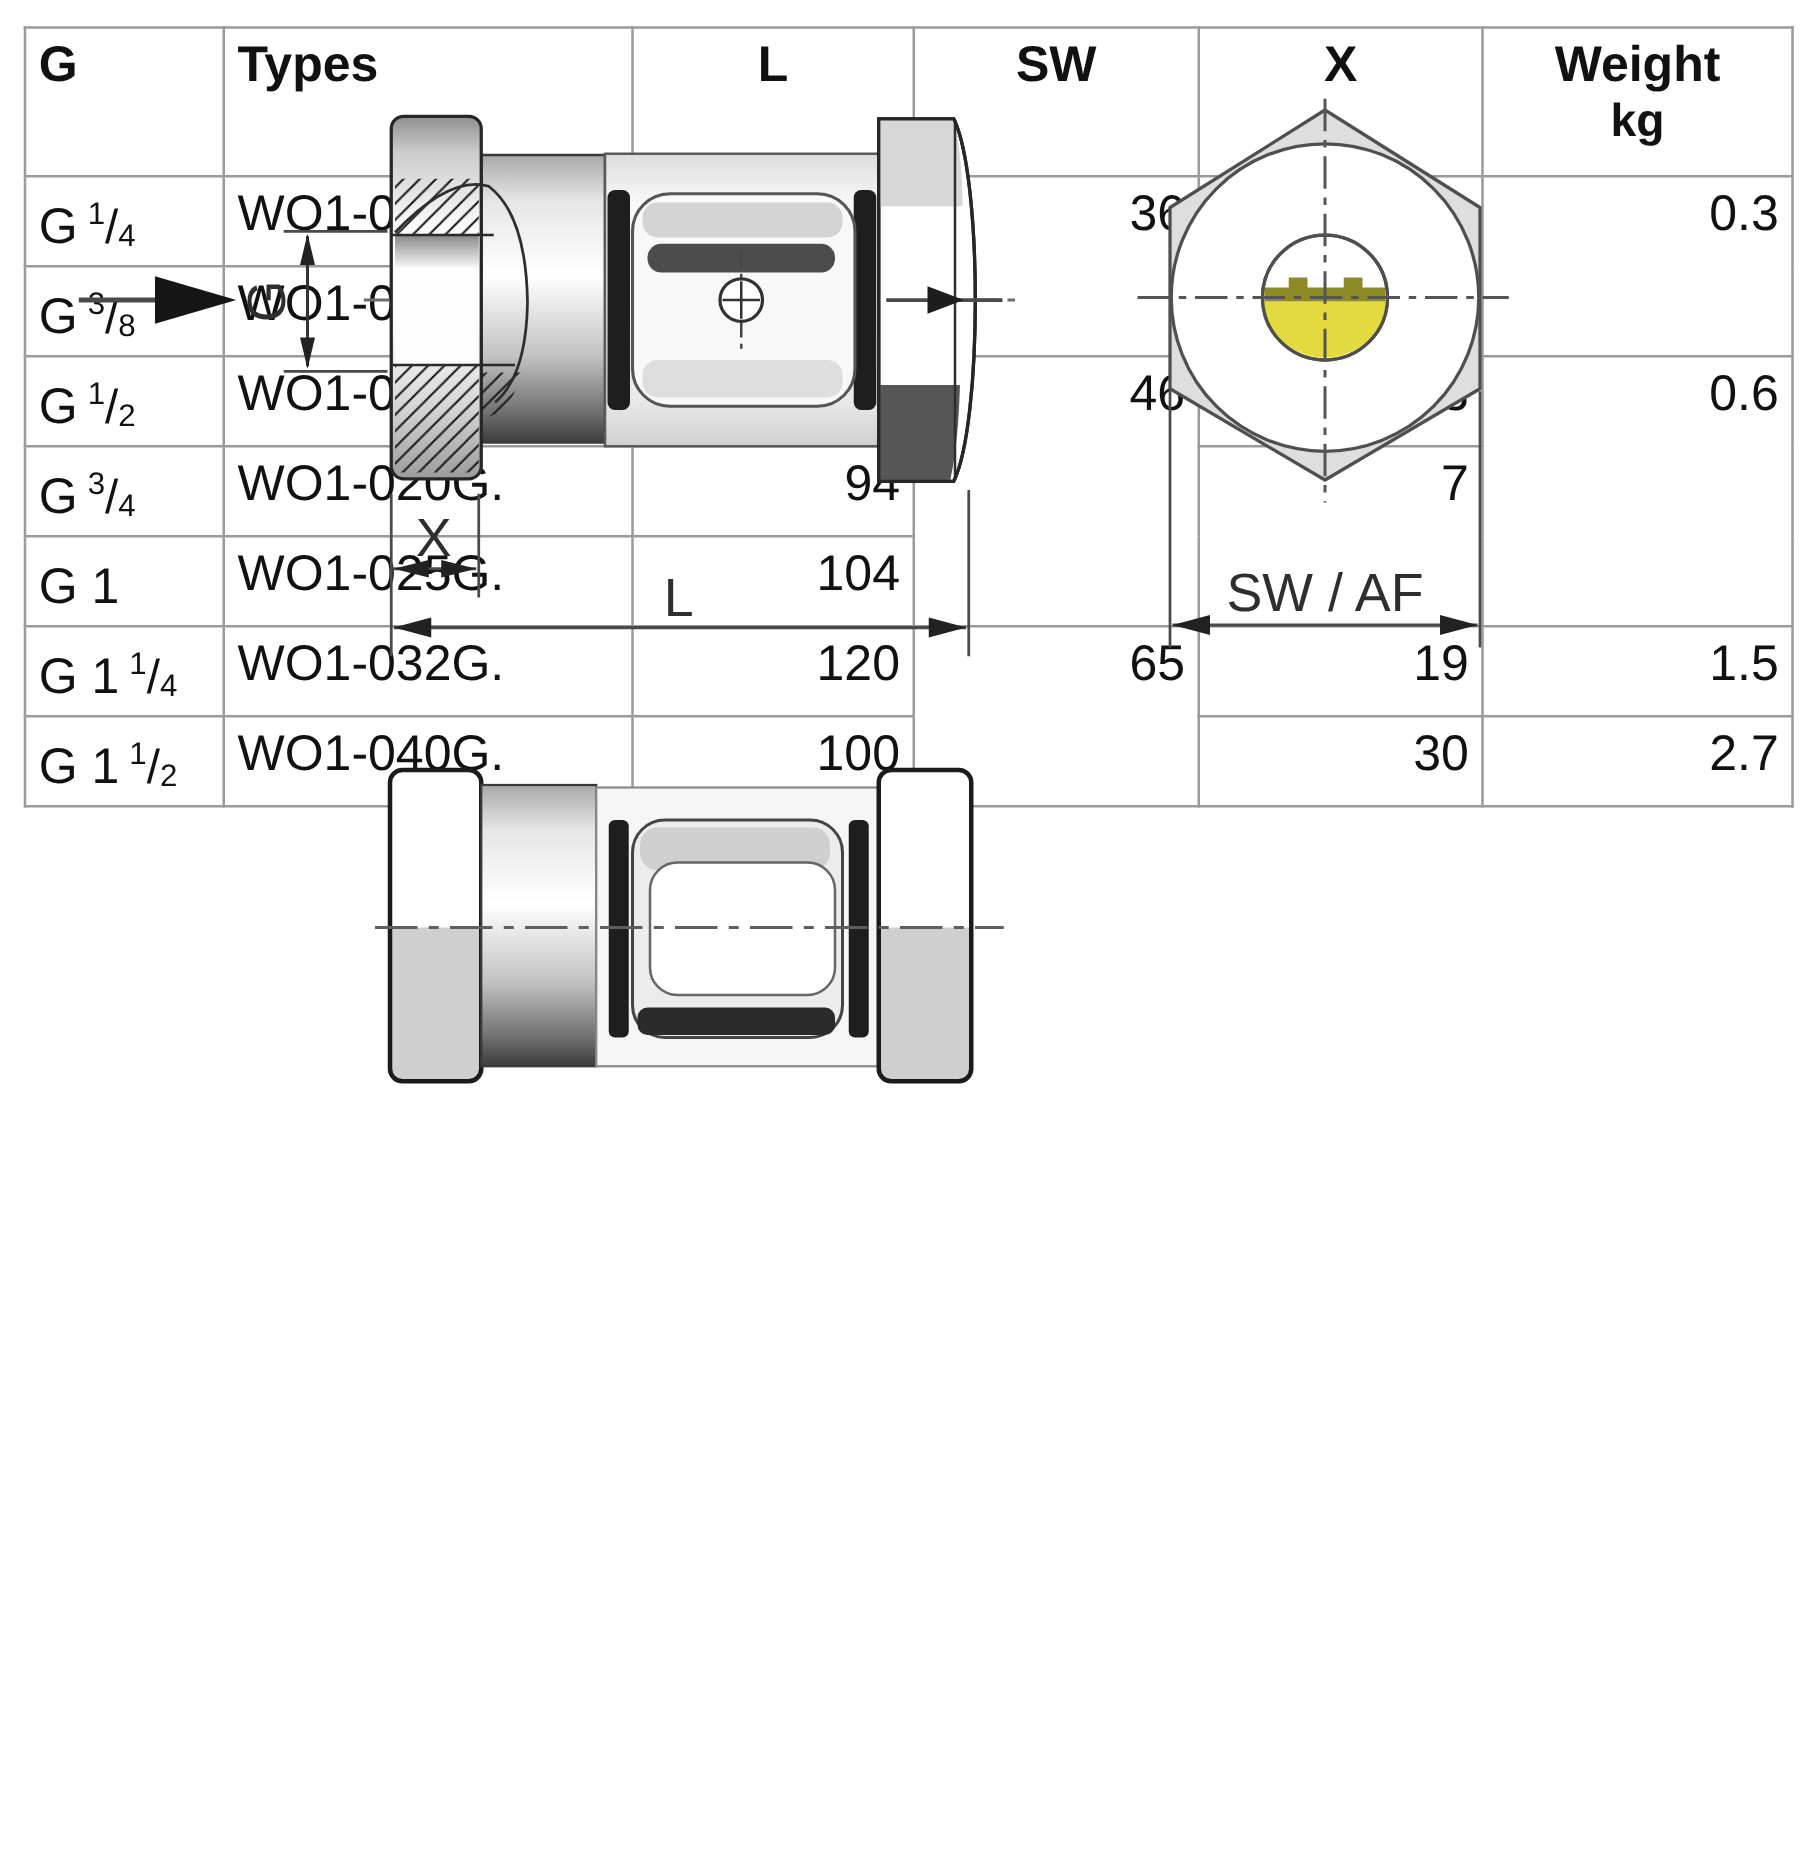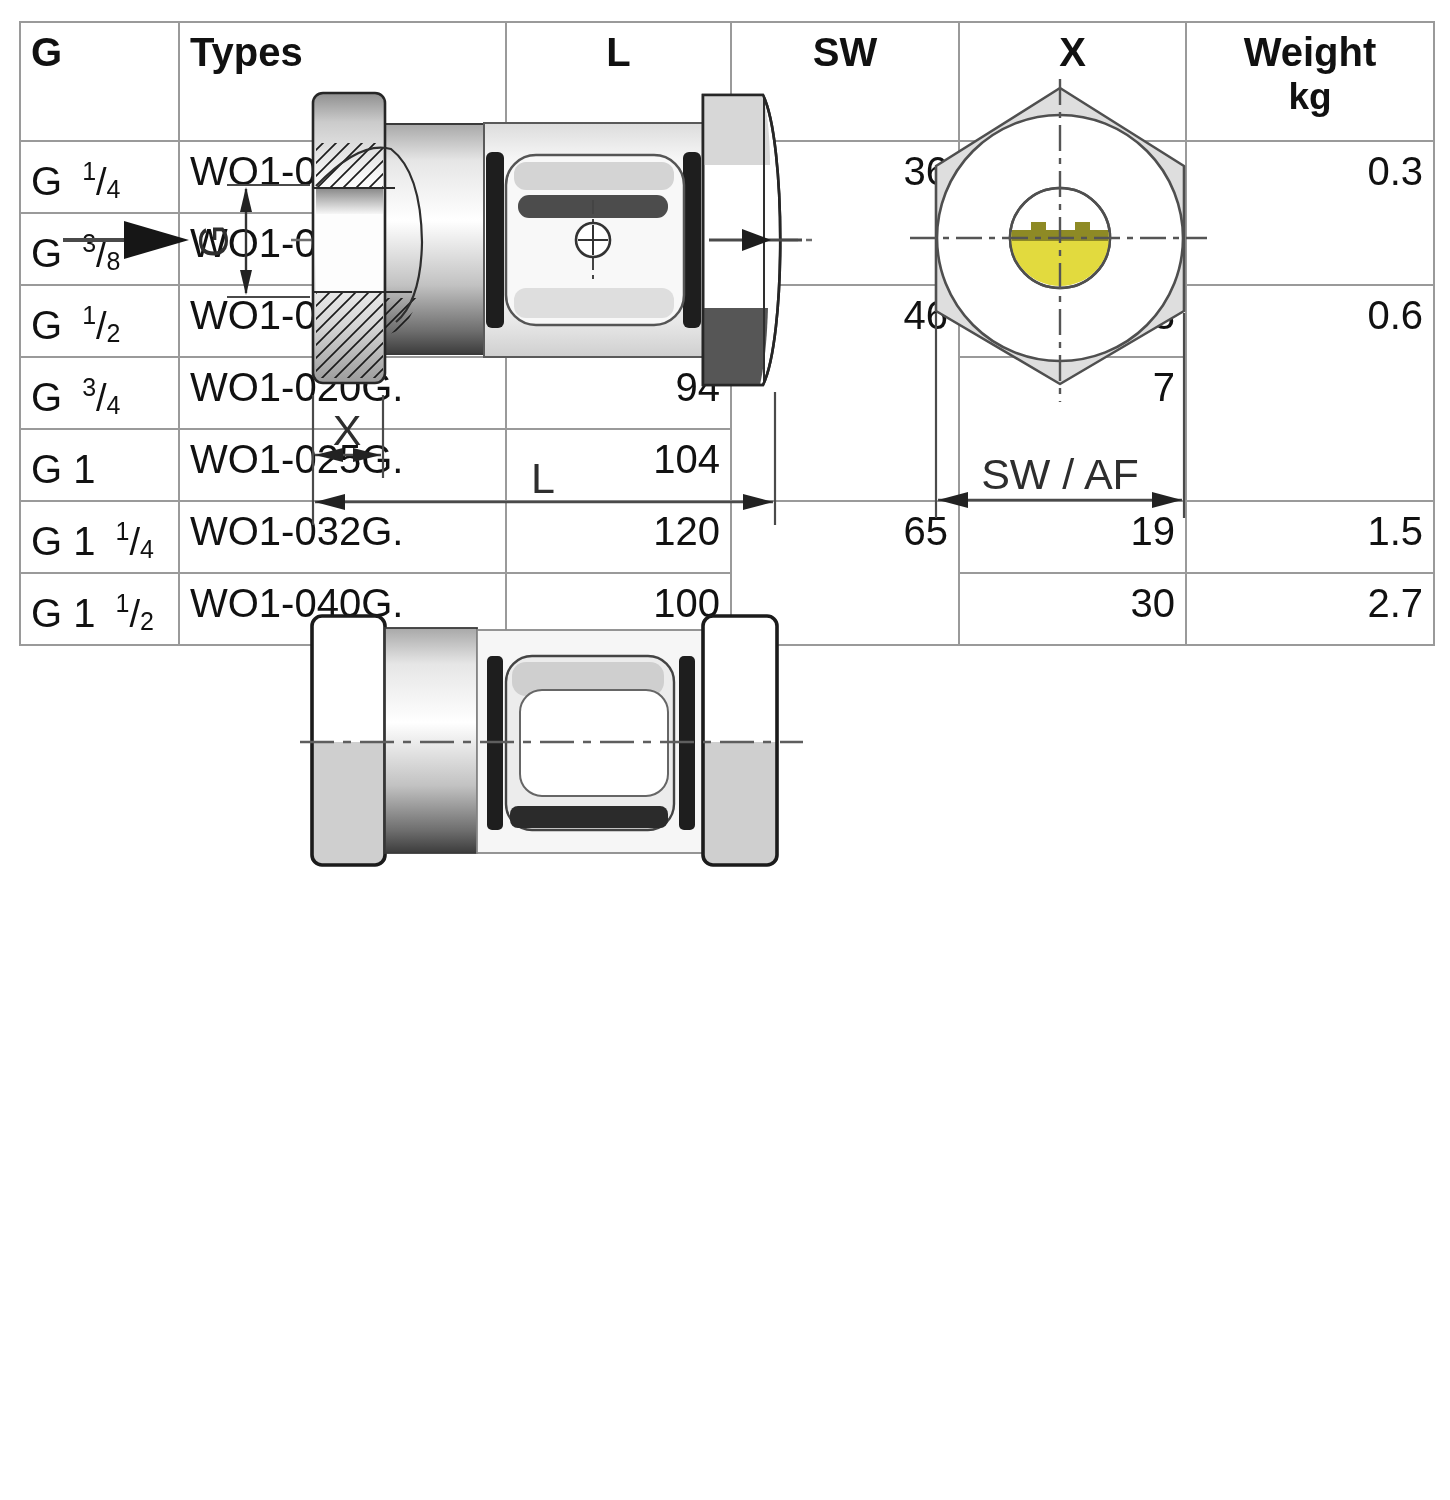--- a/index.html
+++ b/index.html
@@ -17,21 +17,21 @@
   table.spec th, table.spec td{border:2px solid #9a9a9a;vertical-align:top;background:#fff;
       font-size:40px;line-height:46px;padding:6px 10px 0 10px;white-space:nowrap;}
   table.spec thead tr{height:119px;}
   table.spec tbody tr{height:64px;}
   th{font-weight:bold;text-align:center;padding-top:10px;}
   th.al, td.al{text-align:left;padding-left:17px;}
   th.types-h{padding-left:20px;}
   td.types-c{padding-left:20px;}
   td.num{text-align:right;}
   .kg{font-weight:bold;font-size:37px;line-height:44px;}
-  .fracwrap{margin-left:20px;}
+  .fracwrap{margin-left:8px;}
   .fsup{font-size:25px;vertical-align:15px;}
   .fsub{font-size:25px;vertical-align:-3px;}
   .fslash{font-size:38px;}
 
   
   svg.drawing{position:absolute;left:0;top:0;}
   text.dimlabel{font-family:"Liberation Sans", sans-serif;fill:#2e2e2e;font-size:43px;}
 </style>
 </head>
 <body>

